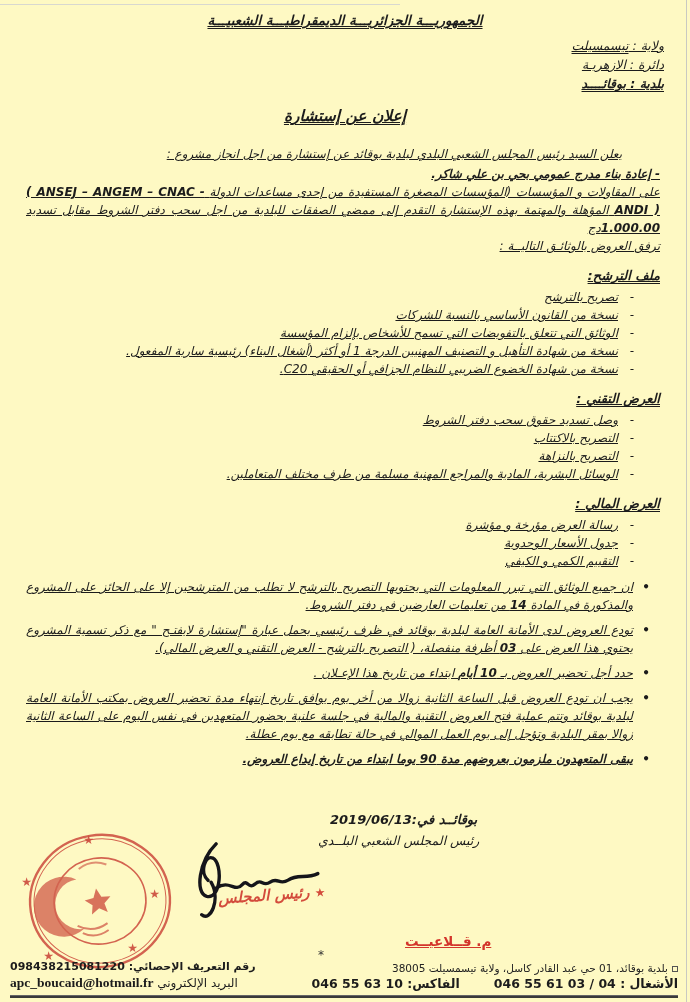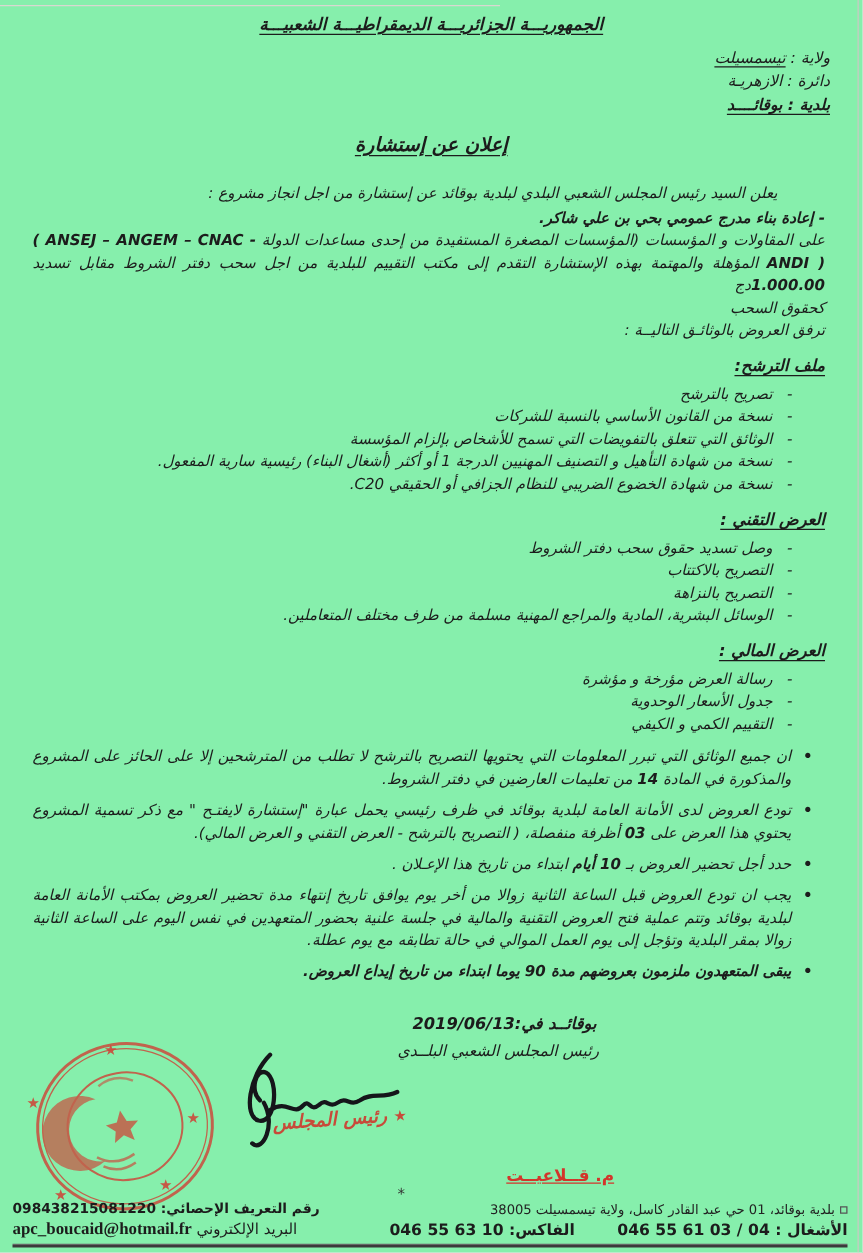--- a/index.html
+++ b/index.html
@@ -1,20 +1,20 @@
 <!DOCTYPE html>
 <html lang="ar" dir="rtl"><head>
 <meta charset="utf-8">
 <style>
   * { box-sizing: border-box; }
   html,body { margin:0; padding:0; background:#e8e8e4; }
   .page {
     position:relative; width:690px; height:1002px; margin:0 auto;
-    background:#86efac; color:#1c1c1c; overflow:hidden;
-    font-family:"DejaVu Sans", sans-serif; direction:rtl;
+    background:#fef9c3; color:#1c1c1c; overflow:hidden;
+    font-family:"DejaVu Sans", sans-serif; direction:rtl;text-decoration:underline;
   }
   .edge-r { position:absolute; top:0; right:3px; width:1px; height:100%; background:#c9c9c2; }
   .edge-t { position:absolute; top:4px; left:0; width:58%; height:1px; background:#d8d8d0; }
 
   .republic { text-align:center; padding-top:12px; font-size:13.5px; font-weight:bold; font-style:italic; }
   .u { text-decoration: underline; text-underline-offset:3px; }
 
   .admin { margin:8px 26px 0 0; text-align:right; font-size:12.5px; font-style:italic; line-height:19px; }
   .b { font-weight:bold; }
 
@@ -79,24 +79,23 @@
   <div class="doc-title">
     <span class="u">إعلان عن إستشارة</span>
   </div>
 
   <div class="body">
     <p class="indent">يعلن السيد رئيس المجلس الشعبي البلدي لبلدية بوقائد عن  إستشارة من اجل انجاز مشروع :</p>
     <p class="project">- إعادة بناء مدرج عمومي بحي بن علي شاكر.</p>
     <p>
       <span>على المقاولات و المؤسسات (المؤسسات المصغرة المستفيدة من إحدى مساعدات الدولة</span>
       <span class="b ltr">( ANSEJ – ANGEM – CNAC - ANDI )</span>
-      <span>المؤهلة والمهتمة بهذه الإستشارة التقدم إلى مكتب التقييم للبلدية من اجل سحب دفتر الشروط مقابل تسديد</span>
+      <span>المؤهلة والمهتمة بهذه الإستشارة التقدم إلى ممضي الصفقات للبلدية من اجل سحب دفتر الشروط مقابل تسديد</span>
       <span class="b num">1.000.00</span><span>دج</span>
     </p>
-    <p>كحقوق السحب</p>
     <p>ترفق العروض بالوثائـق التاليــة :</p>
 
     <div class="sec-h"><span class="u">ملف الترشح:</span></div>
     <ul class="dash">
       <li>تصريح بالترشح</li>
       <li>نسخة من القانون الأساسي بالنسبة للشركات</li>
       <li>الوثائق التي تتعلق بالتفويضات التي تسمح للأشخاص بإلزام المؤسسة</li>
       <li>نسخة من شهادة التأهيل و التصنيف المهنيين الدرجة 1  أو أكثر (أشغال البناء) رئيسية سارية المفعول.</li>
       <li>نسخة من شهادة الخضوع الضريبي للنظام الجزافي أو الحقيقي C20.</li>
     </ul>

